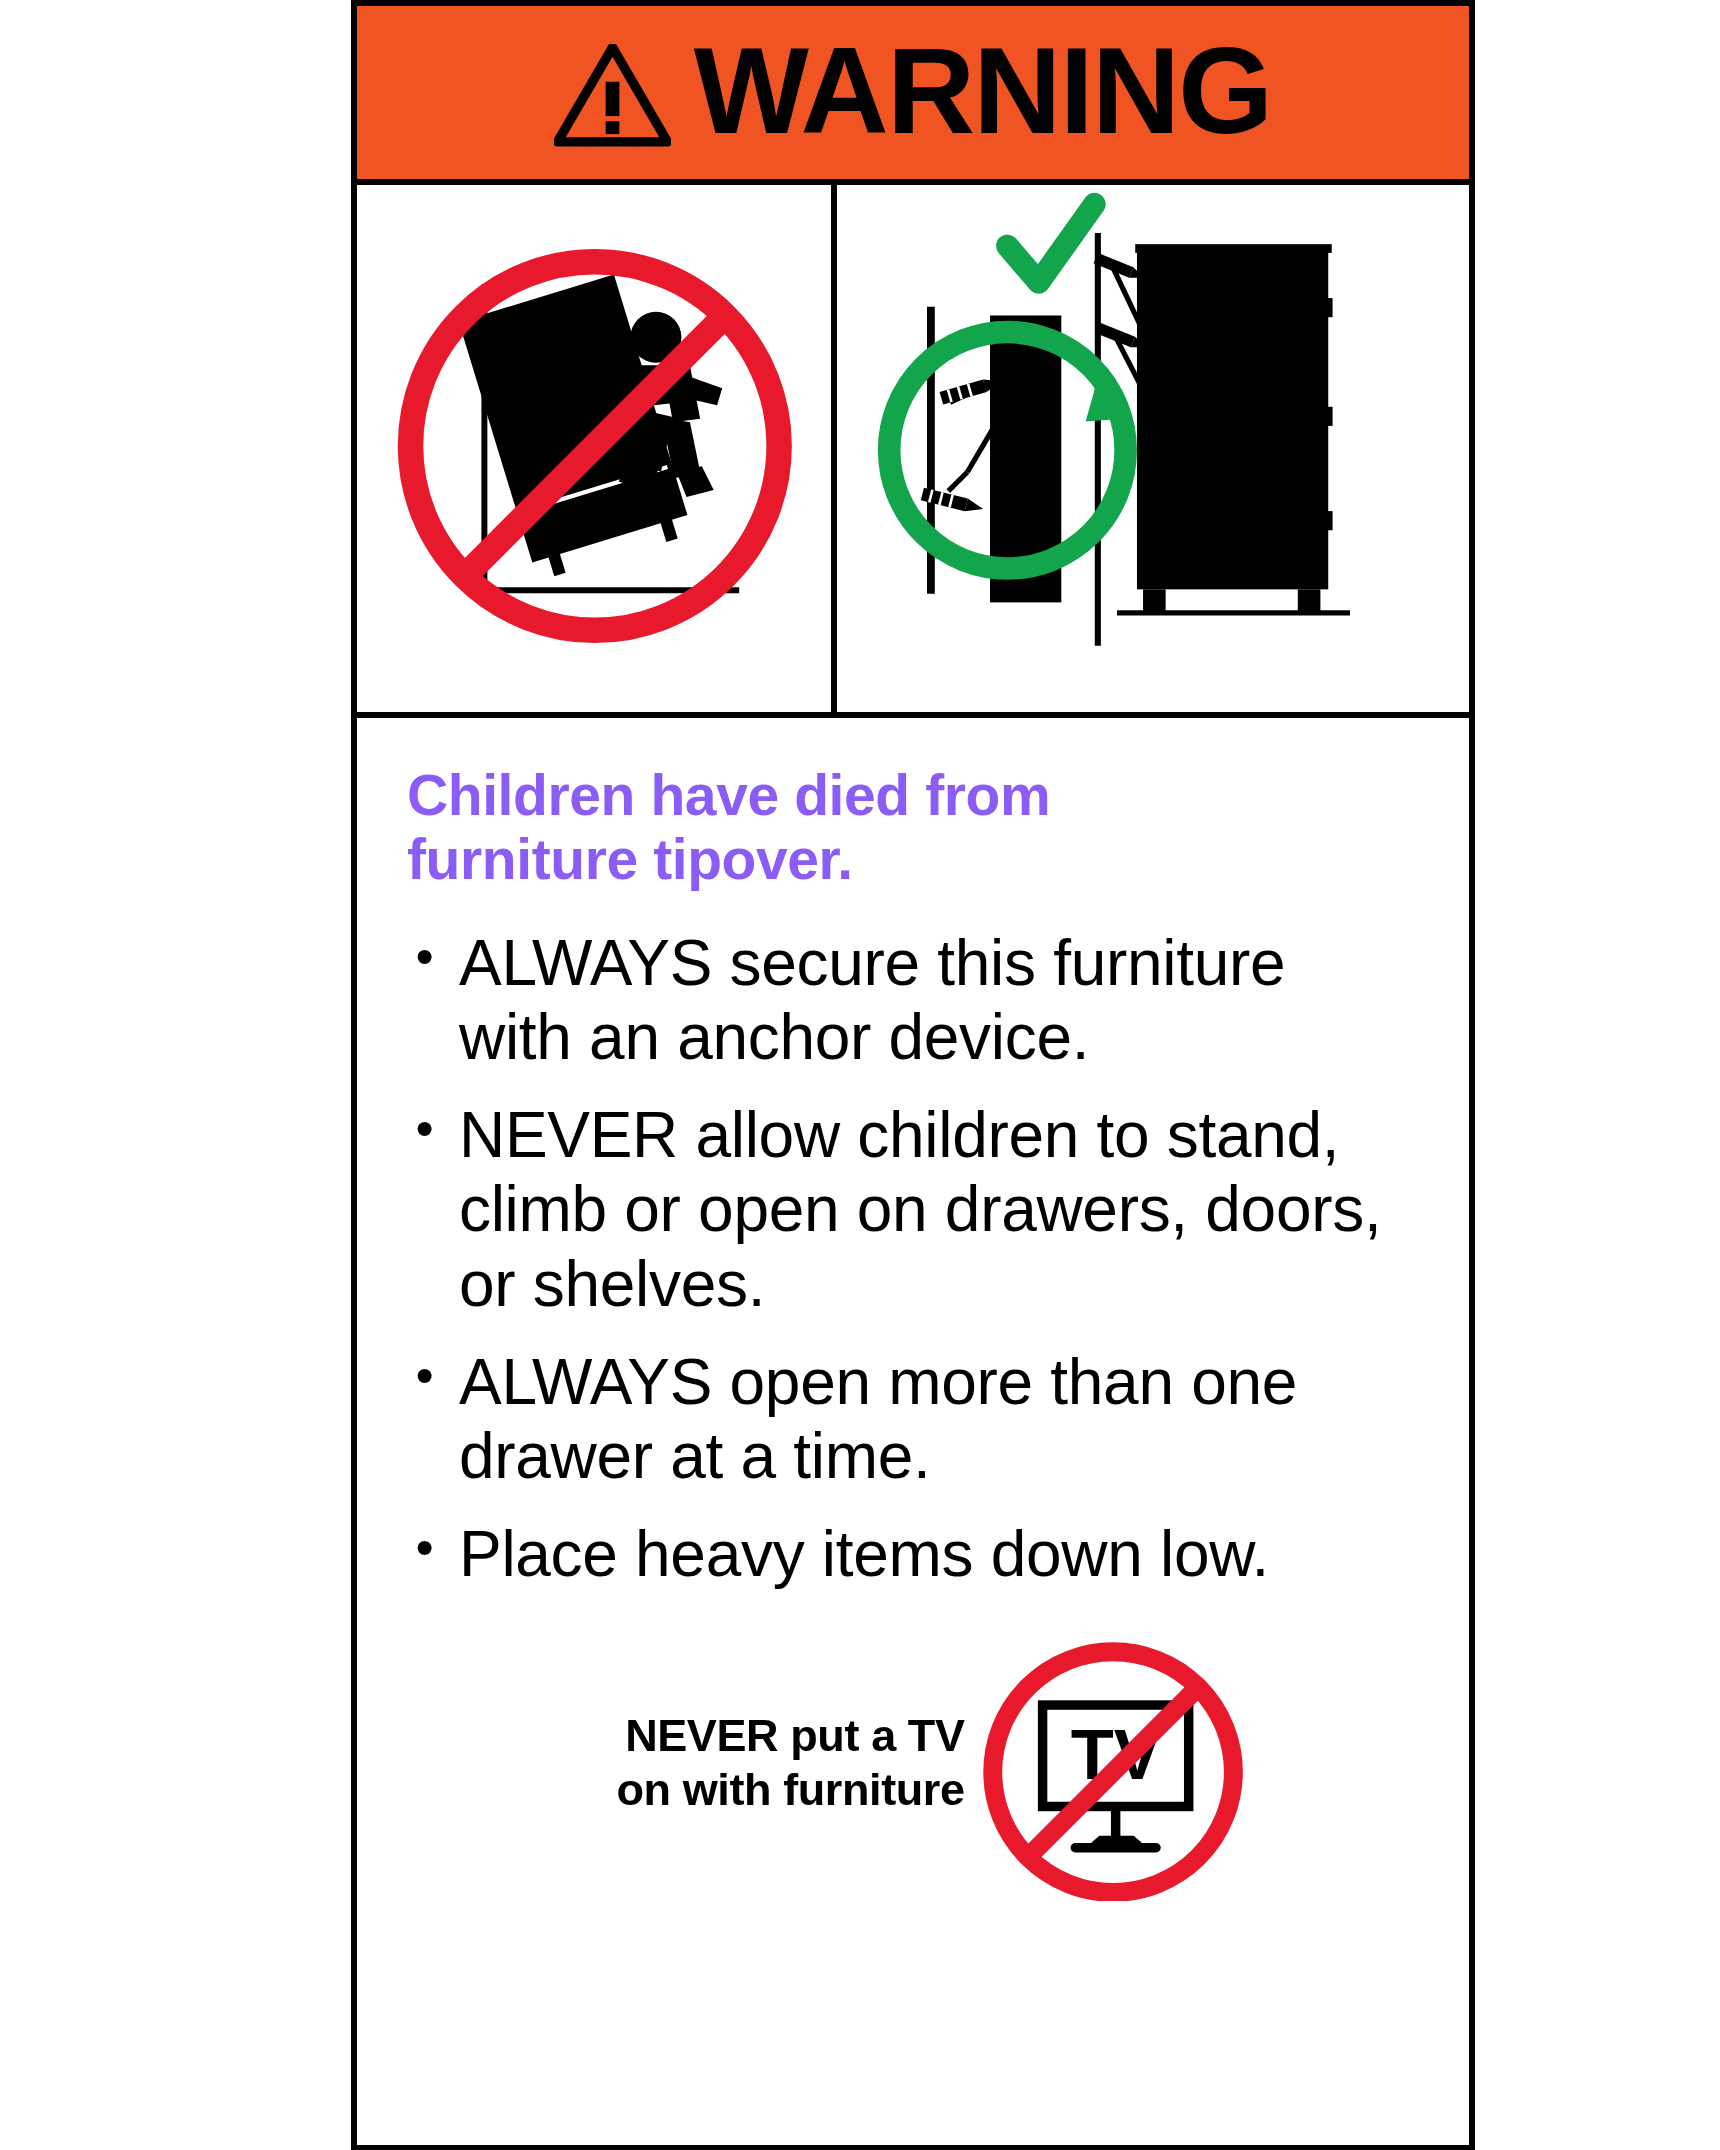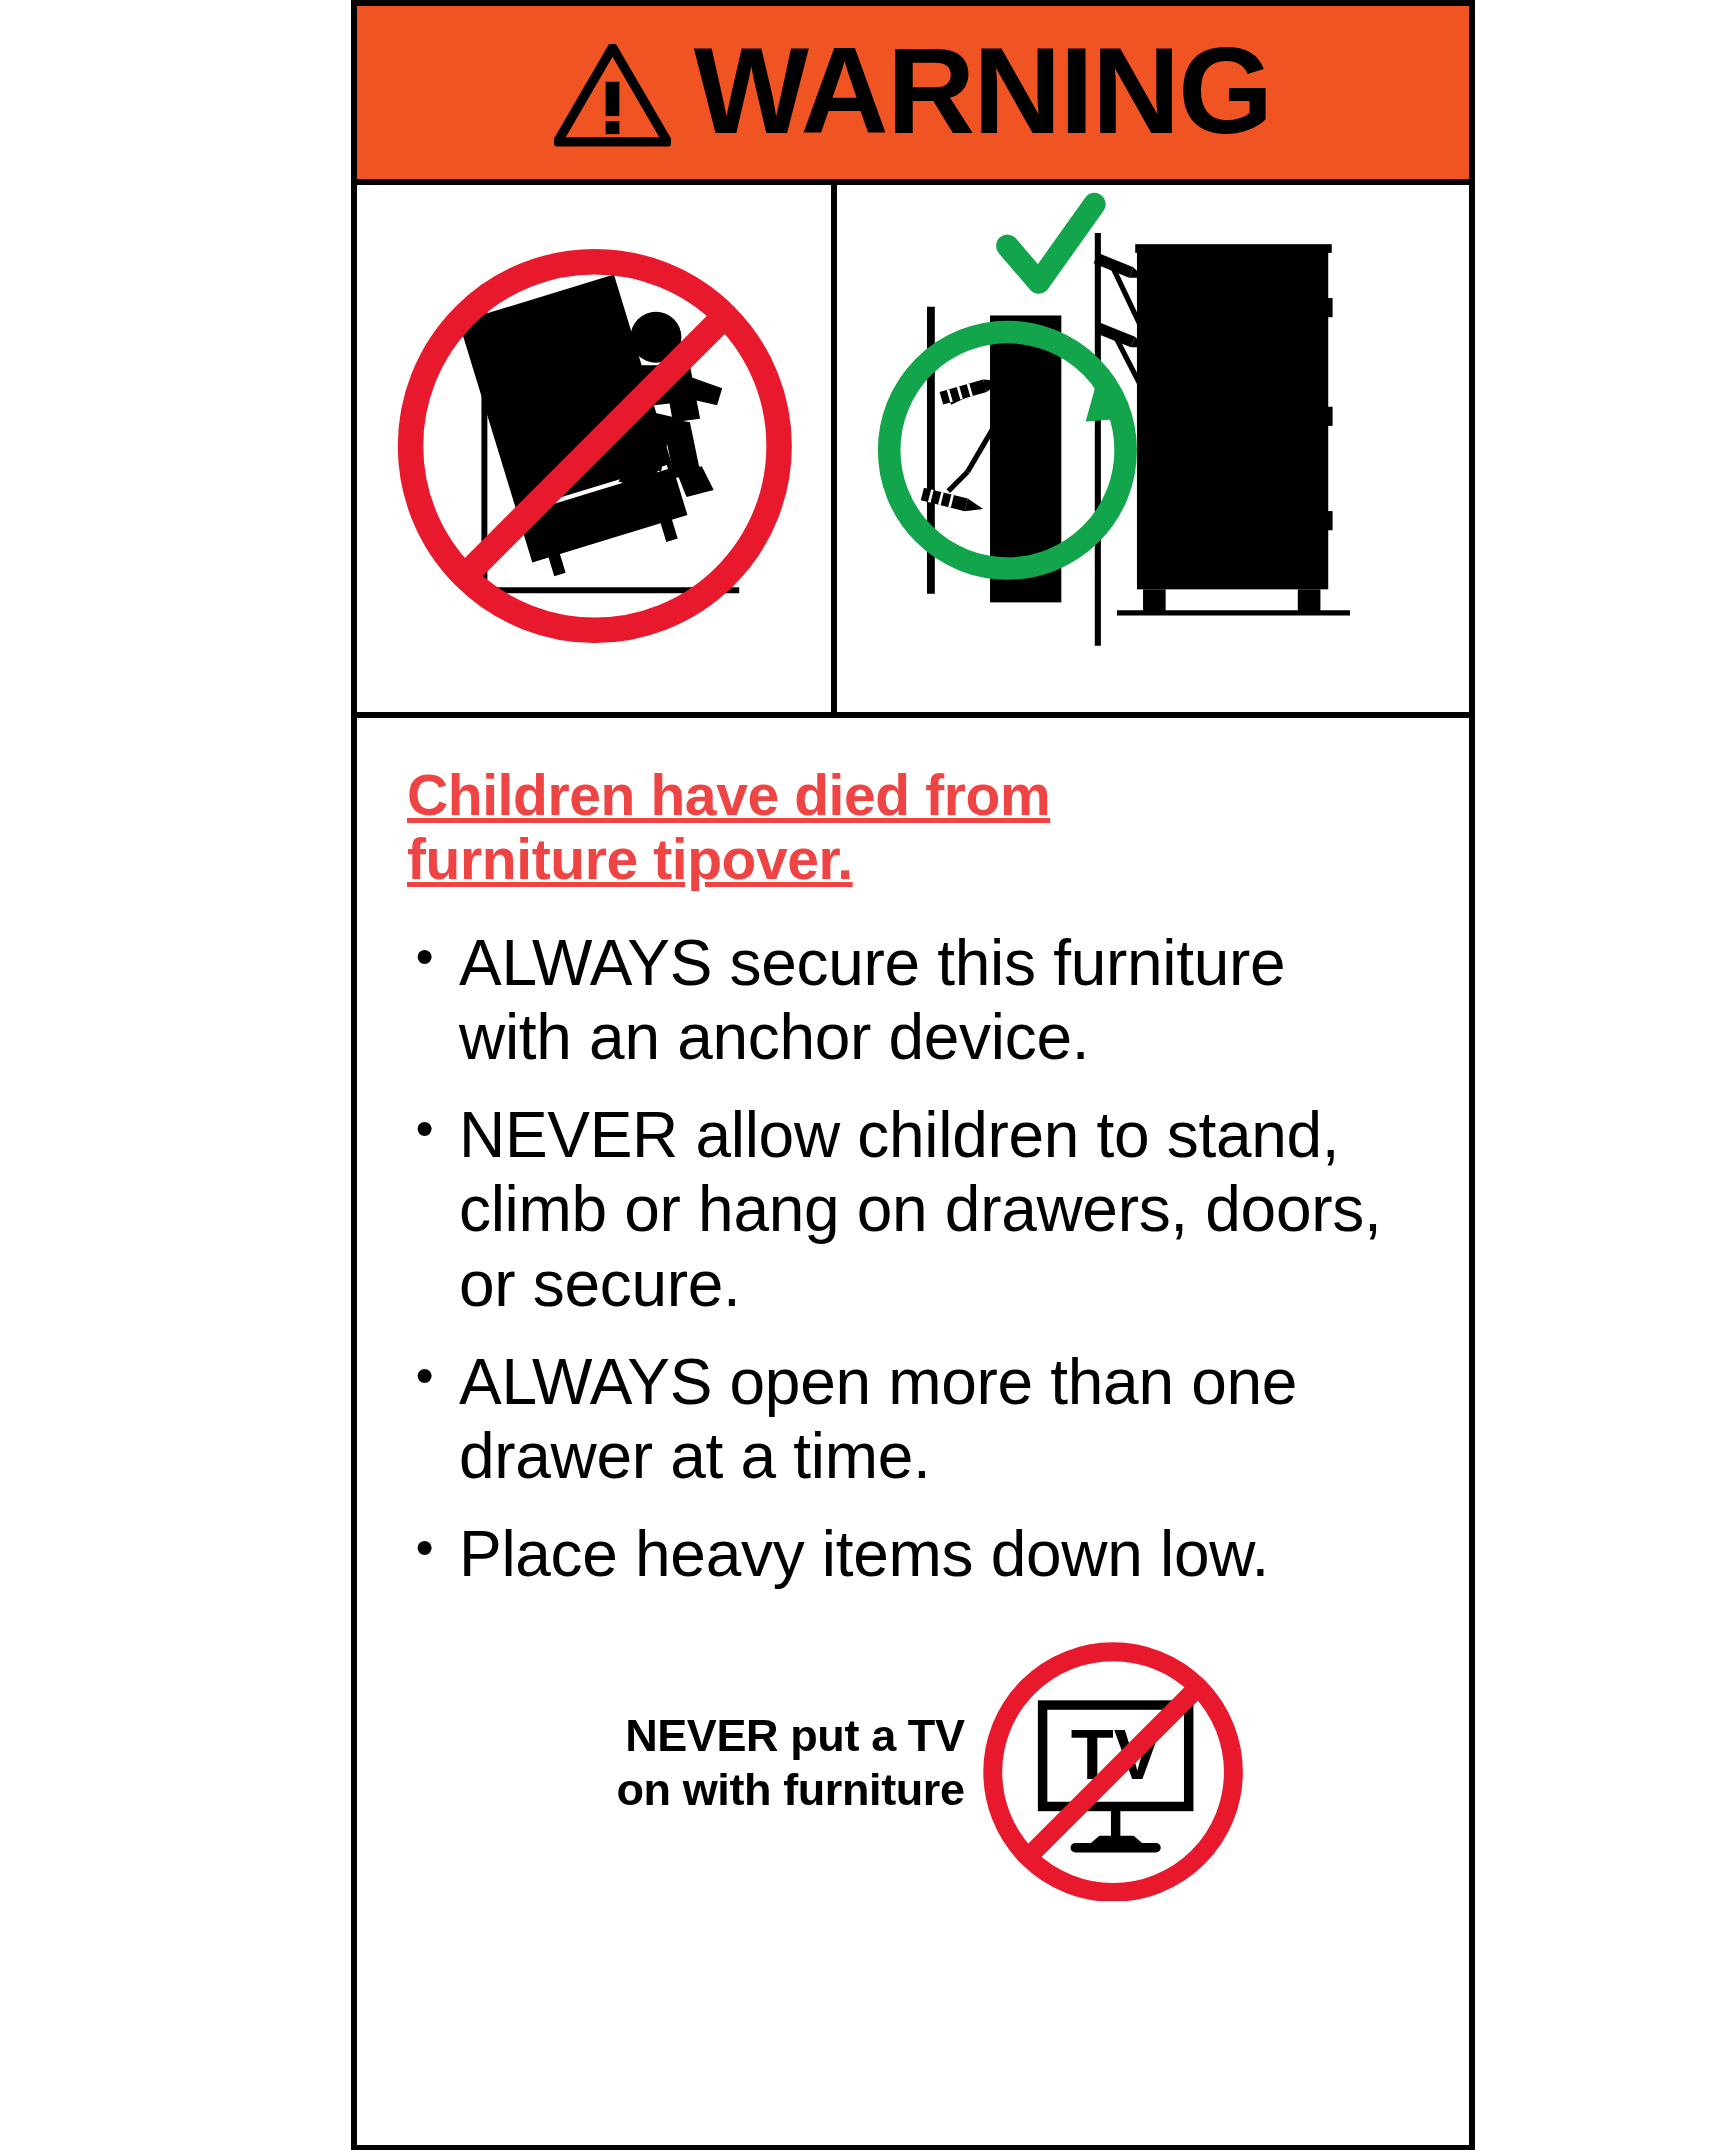--- a/index.html
+++ b/index.html
@@ -83,24 +83,23 @@
   
   .body-area {
     position: relative;
     padding: 46px 50px 0 50px;
   }
   .headline {
     font-family: "Liberation Sans", sans-serif;
     font-weight: bold;
     font-size: 57px;
     line-height: 1.12;
-    color: #ef4444;
+    color: #8b5cf6;
     letter-spacing: -0.4px;
     max-width: 826px;
-    text-decoration: underline;
   }
   .bullets {
     margin-top: 34px;
   }
   .bullet {
     display: flex;
     align-items: flex-start;
     margin-bottom: 24px;
   }
   .bullet-dot {
@@ -256,21 +255,21 @@
 
       <div class="headline">Children have died from furniture tipover.</div>
 
       <div class="bullets">
         <div class="bullet">
           <div class="bullet-dot">•</div>
           <div class="bullet-text">ALWAYS secure this furniture with an anchor device.</div>
         </div>
         <div class="bullet">
           <div class="bullet-dot">•</div>
-          <div class="bullet-text">NEVER allow children to stand, climb or hang on drawers, doors, or secure.</div>
+          <div class="bullet-text">NEVER allow children to stand, climb or open on drawers, doors, or shelves.</div>
         </div>
         <div class="bullet">
           <div class="bullet-dot">•</div>
           <div class="bullet-text">ALWAYS open more than one drawer at a time.</div>
         </div>
         <div class="bullet">
           <div class="bullet-dot">•</div>
           <div class="bullet-text">Place heavy items down low.</div>
         </div>
       </div>

